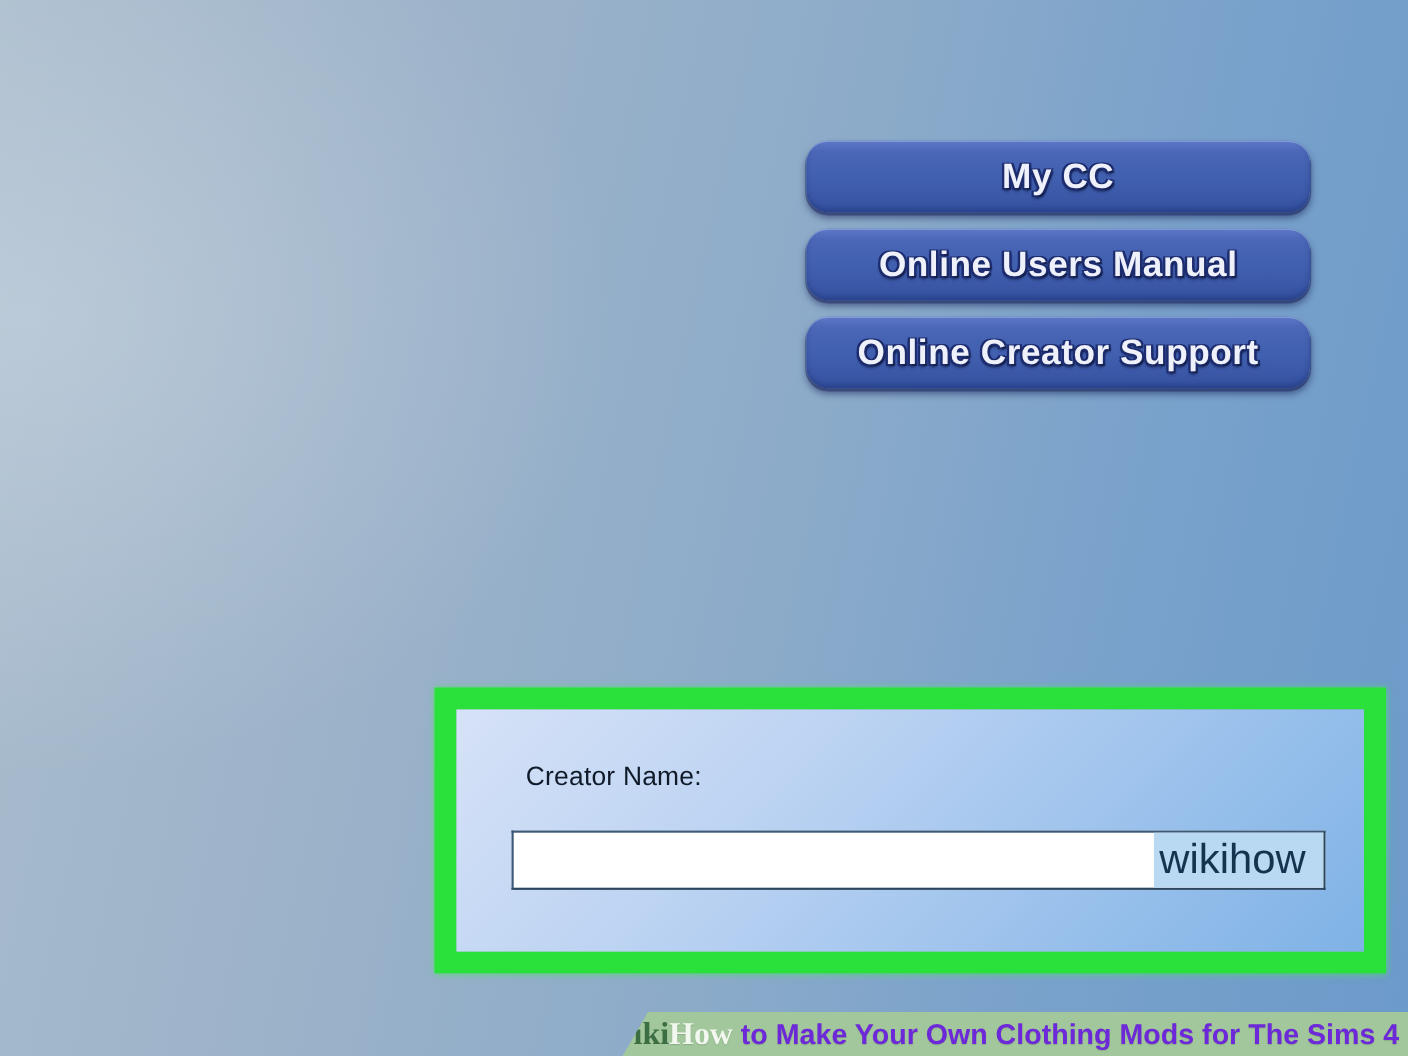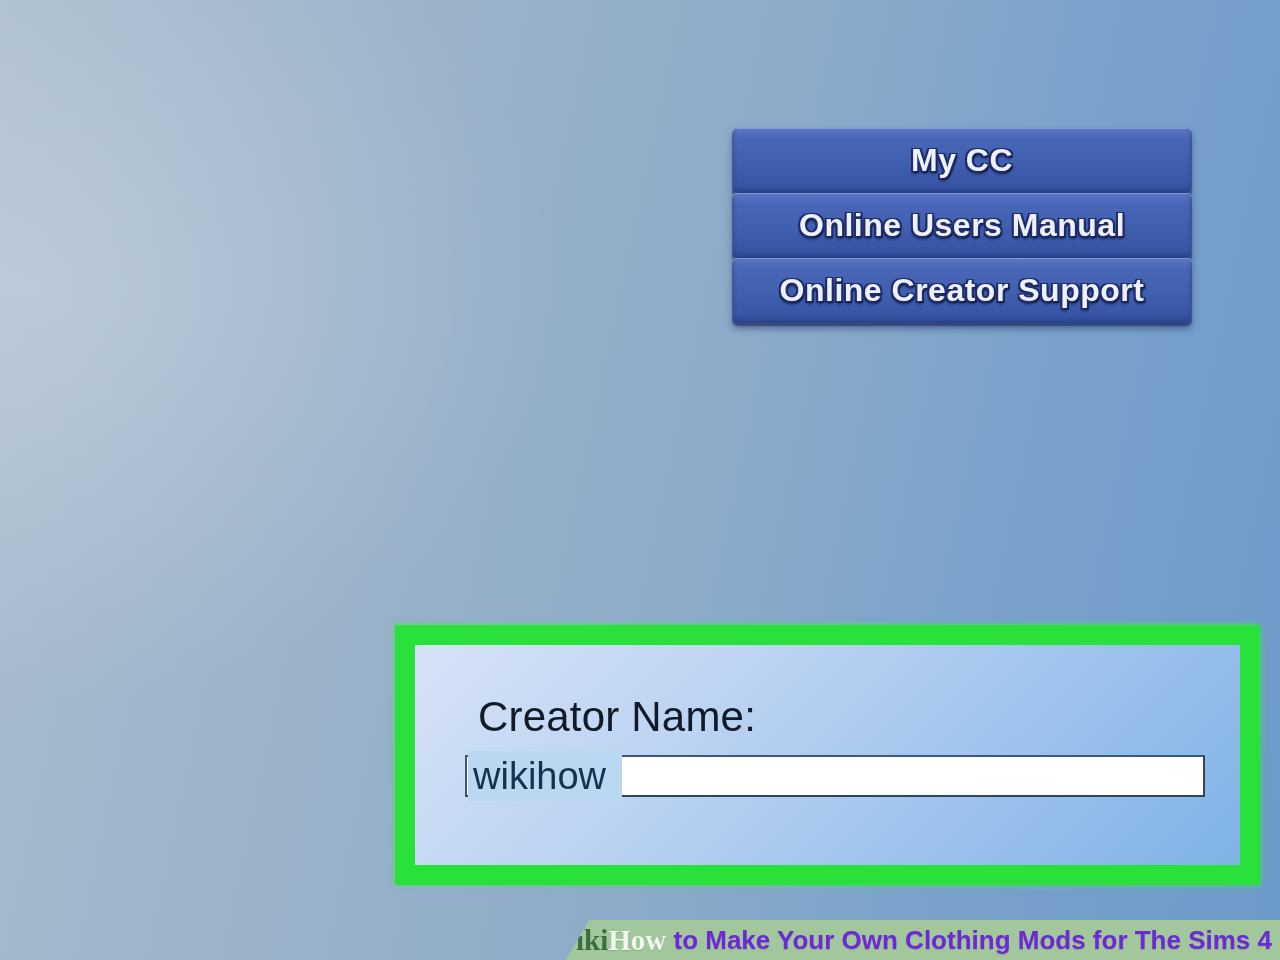--- a/index.html
+++ b/index.html
@@ -18,76 +18,77 @@
   
   .menu-stack {
     position: absolute;
     left: 733px; top: 128px;
     width: 458px;
     display: flex; flex-direction: column;
   }
   .game-button {
     width: 458px; height: 65px;
     border: none;
-    border-radius: 4px;
+    border-radius: 20px;
     background: linear-gradient(180deg, #5d78c6 0%, #4a66b6 16%, #4160b0 50%, #3a57a6 82%, #32509e 100%);
     box-shadow:
       0 5px 7px rgba(23, 33, 85, 0.55),
       0 2px 0 1px rgba(26, 38, 100, 0.45),
       inset 0 1px 0 rgba(160, 180, 230, 0.6),
       inset 0 -3px 5px rgba(24, 36, 100, 0.35);
     color: #eef1fa;
     font-family: "Liberation Sans", sans-serif;
     font-size: 32px;
     font-weight: bold;
     letter-spacing: 0.5px;
     text-shadow:
       -2px -1px 0 #1d2c6e,
        2px -1px 0 #1d2c6e,
       -2px  2px 0 #1d2c6e,
        2px  2px 1px #15204f,
        0 3px 3px rgba(10, 16, 50, 0.75);
     cursor: pointer;
   }
-  .game-button + .game-button { margin-top: 0; }
+  .game-button + .game-button { margin-top: 15px; }
   .btn-2 { margin-top: 43px; }
   .btn-3 { margin-top: 40px; text-align: center; }
 
   
   .annotation-box {
     position: absolute;
     left: 395px; top: 625px;
     width: 865px; height: 260px;
     border: 20px solid #2ae13c;
     box-shadow: 0 0 6px rgba(70, 230, 90, 0.85), inset 0 0 4px rgba(120, 240, 140, 0.9);
   }
   .creator-panel {
     position: relative;
     width: 100%; height: 100%;
     background: linear-gradient(135deg, #d6e2f7 0%, #bcd3f2 35%, #9cc2ec 68%, #7fb2e6 100%);
   }
   .creator-label {
     position: absolute;
     left: 63px; top: 48px;
     font-family: "Liberation Sans", sans-serif;
-    font-size: 42px;
+    font-size: 24px;
     color: #101a29;
     letter-spacing: 0.2px;
   }
   .text-input {
     position: absolute;
     left: 50px; top: 110px;
-    width: 740px; height: 42px;
+    width: 740px; height: 54px;
     background: #ffffff;
     border: 2px solid #3c5a78;
     border-right-color: #2c4660;
     border-bottom-color: #2c4660;
     display: flex;
     align-items: center;
     cursor: text;
+    justify-content: flex-end;
   }
   .selected-text {
     display: inline-block;
     background: #b9d8f1;
     color: #14334f;
     font-family: "Liberation Sans", sans-serif;
     font-size: 38px;
     line-height: 50px;
     height: 50px;
     padding: 0 16px 0 5px;

